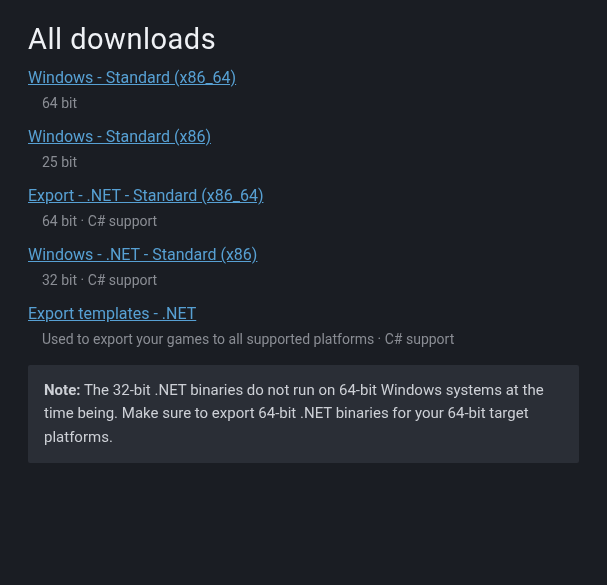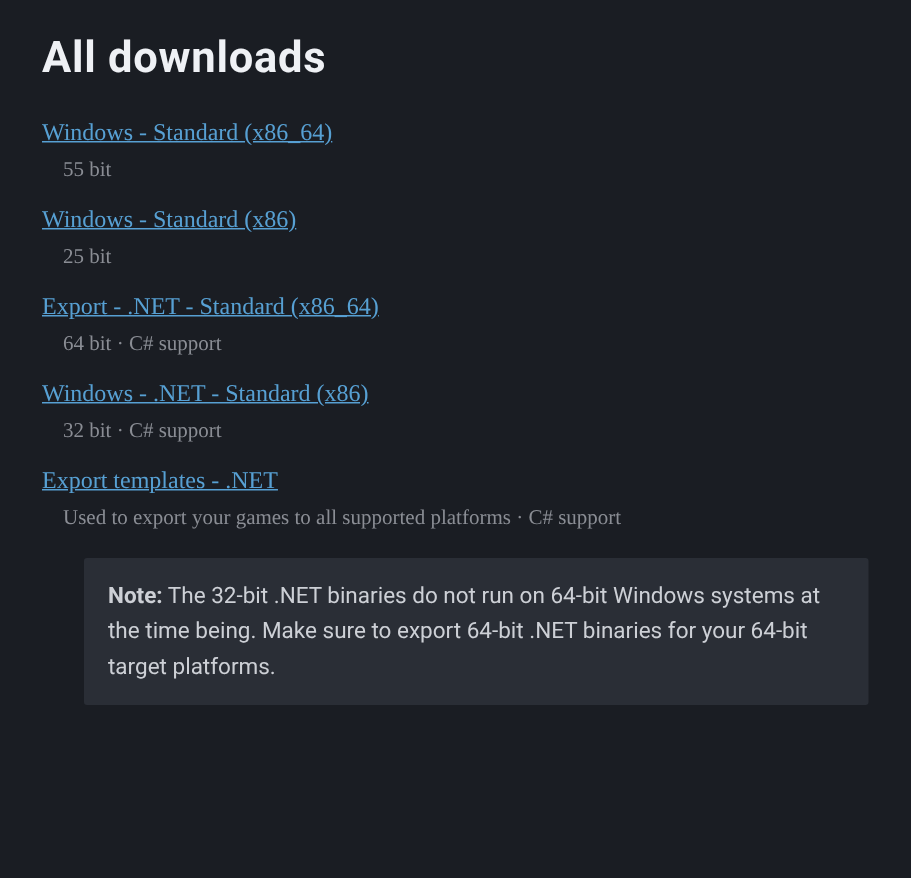--- a/index.html
+++ b/index.html
@@ -11,70 +11,68 @@
       background-color: #1a1d23;
       font-family: -apple-system, BlinkMacSystemFont, "Segoe UI", Roboto, Helvetica, Arial, sans-serif;
       width: 607px;
       height: 585px;
       padding: 22px 28px;
       color: #cdced2;
     }
     .page-title {
       color: #eff1f5;
       font-size: 29px;
-      font-weight: 700;
-      margin-bottom: 24px;
+      font-weight: 400;
+      margin-bottom: 12px;
       letter-spacing: 0.5px;
     }
     .download-list {
       list-style: none;
     }
     .download-item {
       margin-bottom: 16px;
-      font-family: Liberation Serif, serif;
     }
     .download-link {
       color: #57a0d3;
       text-decoration: underline;
       font-size: 16px;
       font-weight: 400;
       cursor: pointer;
       display: inline-block;
     }
     .download-desc {
       color: #8a8d94;
       font-size: 14px;
       margin-top: 8px;
       padding-left: 14px;
     }
     .note-box {
       background-color: #2a2e36;
       padding: 14px 16px;
       margin-top: 18px;
       border-radius: 2px;
-      margin-left: 28px;
     }
     .note-box p {
       color: #cdd0d6;
       font-size: 15px;
       line-height: 1.55;
     }
     .note-label {
       font-weight: 700;
     }
   </style>
 </head>
 <body>
 
 <h1 class="page-title">All downloads</h1>
 
 <ul class="download-list">
   <li class="download-item">
     <a class="download-link">Windows - Standard (x86_64)</a>
-    <div class="download-desc">55 bit</div>
+    <div class="download-desc">64 bit</div>
   </li>
   <li class="download-item">
     <a class="download-link">Windows - Standard (x86)</a>
     <div class="download-desc">25 bit</div>
   </li>
   <li class="download-item">
     <a class="download-link">Export - .NET - Standard (x86_64)</a>
     <div class="download-desc">64 bit · C# support</div>
   </li>
   <li class="download-item">

